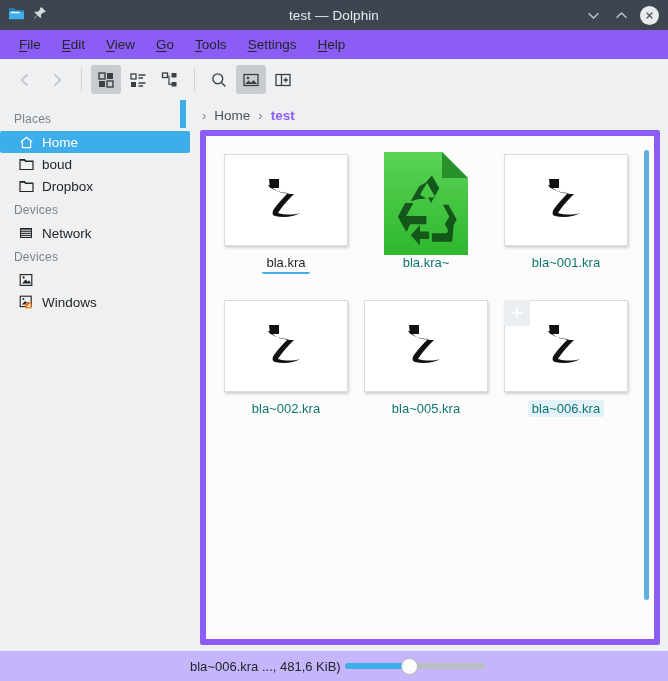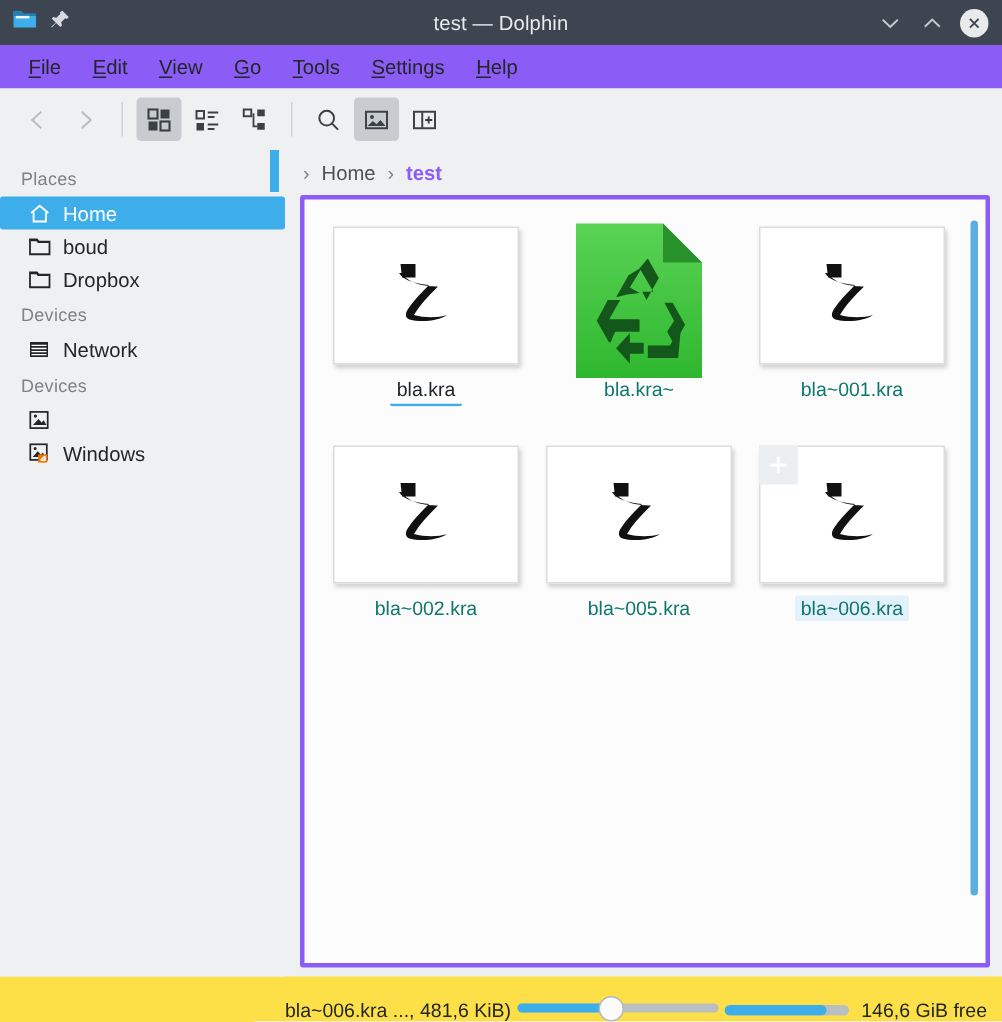--- a/index.html
+++ b/index.html
@@ -73,21 +73,21 @@
 
   
   .main { flex: 1; display: flex; flex-direction: column; min-width: 0; padding: 0 8px 0 0; position: relative; }
   .urlbar { height: 30px; display: flex; align-items: center; padding-left: 10px; gap: 3px; flex: none; }
   .crumb-sep { color: #7f848a; font-size: 13px; padding: 0 2px; }
   .crumb { font-size: 13.5px; color: #4d5256; padding: 1px 3px; }
   .crumb.current { color: #8b5cf6; font-weight: bold; }
 
   .viewpanel {
     flex: 1; margin: 0 0 6px 10px; background: #fcfcfc;
-    border: 3px solid #8b5cf6; border-radius: 2px; position: relative; overflow: hidden;
+    border: 6px solid #8b5cf6; border-radius: 2px; position: relative; overflow: hidden;
   }
   .grid {
     display: grid; grid-template-columns: repeat(3, 1fr);
     padding: 14px 18px 0 10px; gap: 22px 0; align-content: start; height: 100%;
   }
   .file-item {
     display: flex; flex-direction: column; align-items: center; gap: 8px; position: relative; padding-top: 4px;
   }
   .thumb-wrap { position: relative; width: 124px; height: 92px; display: flex; align-items: center; justify-content: center; }
   .thumb {
@@ -105,22 +105,22 @@
   .flabel.underline { color: #232629; border-bottom: 2px solid #3daee9; padding-bottom: 2px; }
   .flabel.hover { background: #e3f1fb; }
 
   .vscroll {
     position: absolute; right: 5px; top: 14px; width: 5px; height: 450px;
     background: #5caee0; border-radius: 3px;
   }
 
   
   .statusbar {
-    height: 30px; flex: none; display: flex; align-items: flex-end;
-    padding: 0 10px 0 190px; gap: 4px; background: #fde047;
+    height: 30px; flex: none; display: flex; align-items: center;
+    padding: 0 10px 0 190px; gap: 4px; background: #c4b5fd;
   }
   .status-text { font-size: 13px; color: #232629; white-space: nowrap; }
   .zoom-slider { position: relative; width: 140px; height: 18px; display: flex; align-items: center; }
   .zs-track { position: absolute; left: 0; right: 0; height: 6px; background: #b9bec2; border-radius: 3px; }
   .zs-fill { position: absolute; left: 0; height: 6px; background: #3daee9; border-radius: 3px; }
   .zs-handle {
     position: absolute; width: 17px; height: 17px; border-radius: 50%;
     background: #fcfcfc; border: 1px solid #b2b7bb;
   }
   .space-wrap { display: flex; align-items: center; gap: 8px; margin-left: auto; }
@@ -424,21 +424,15 @@
     </div>
   </div>
 
   <div class="statusbar">
     <div class="status-text">bla~006.kra ..., 481,6 KiB)</div>
     <div class="zoom-slider">
       <div class="zs-track"></div>
       <div class="zs-fill" id="zsfill" style="width: 46%;"></div>
       <div class="zs-handle" id="zshandle" style="left: calc(46% - 8px);"></div>
     </div>
-    <div class="space-wrap">
-      <div class="space-bar">
-        <div class="space-fill" id="spfill" style="width: 82%;"></div>
-      </div>
-      <div class="space-text">146,6 GiB free</div>
-    </div>
   </div>
 
 </div>
 
 </body></html>

